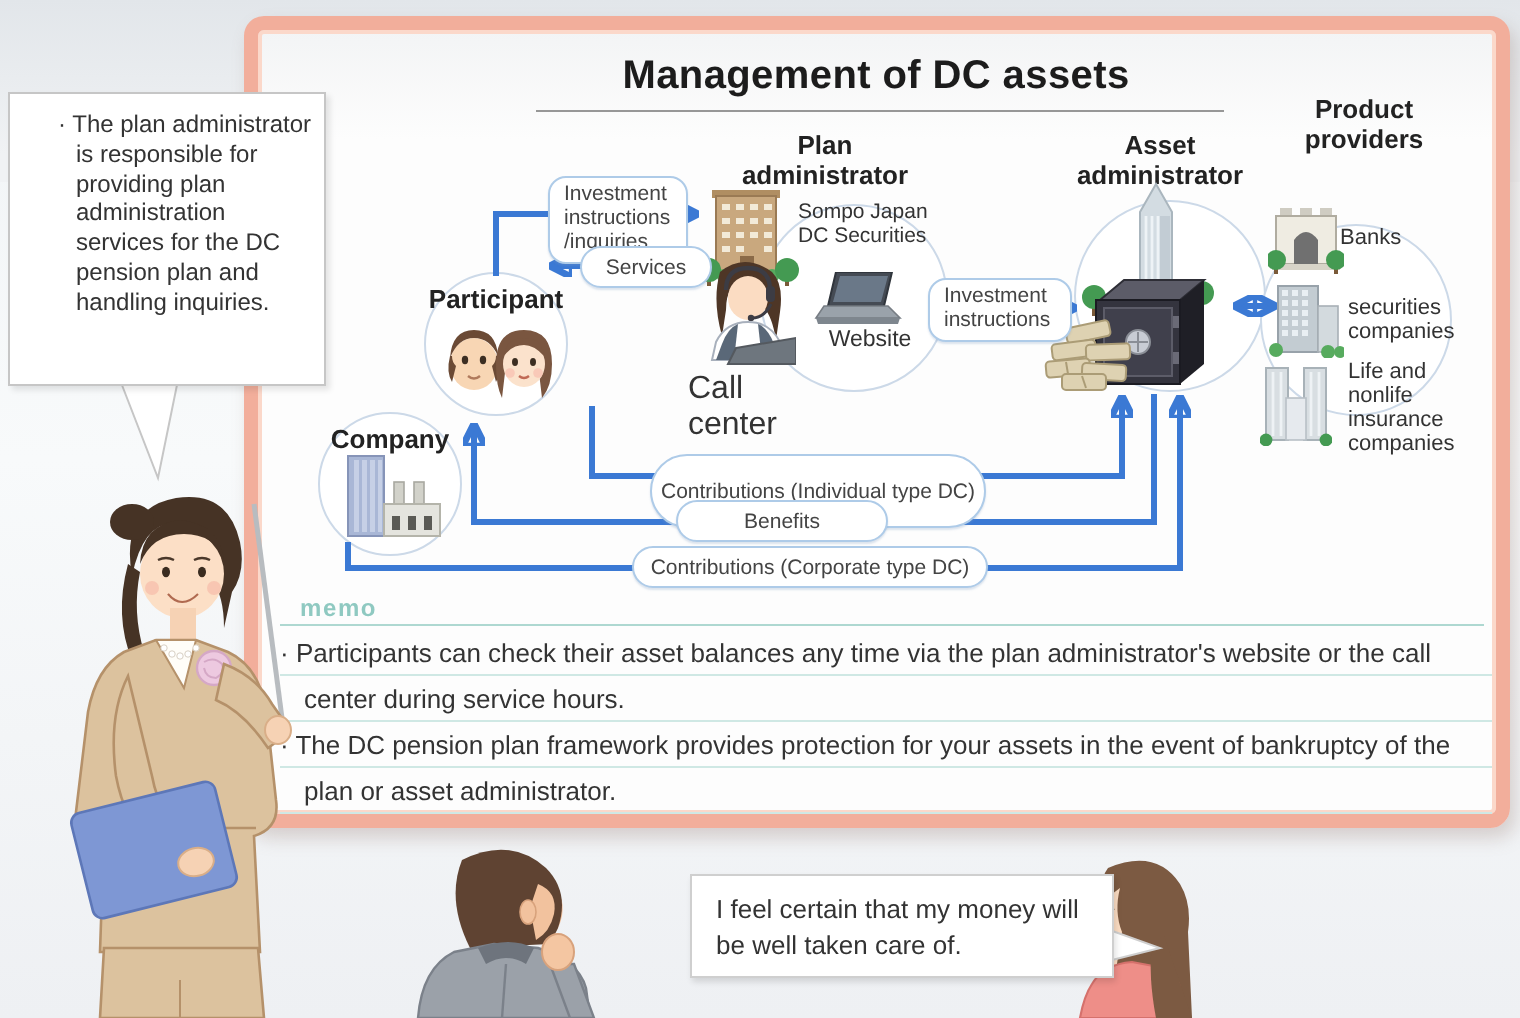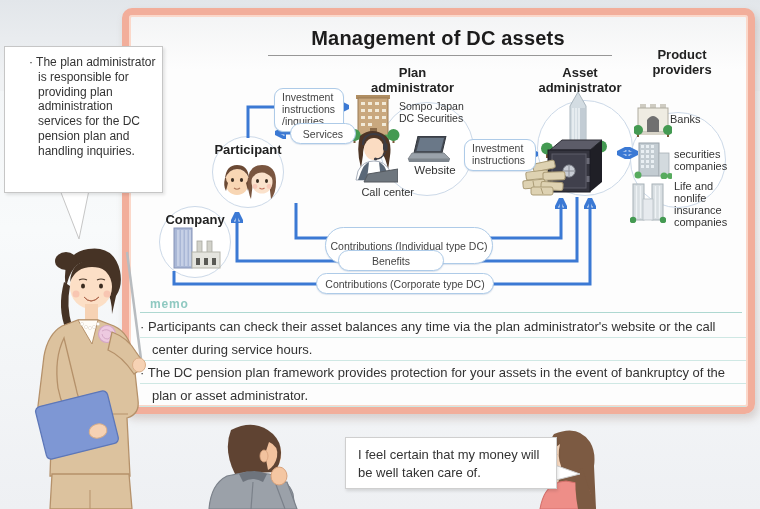--- a/index.html
+++ b/index.html
@@ -167,21 +167,21 @@
     <ellipse cx="22" cy="21" rx="10" ry="11" fill="#fbdcc2"></ellipse>
     <path d="M11,17 Q11,6 22,6 Q33,6 33,17" stroke="#3c3c44" stroke-width="2.2" fill="none"></path>
     <rect x="31" y="15" width="4.5" height="8" rx="2" fill="#3c3c44"></rect>
     <path d="M33.5,24 Q30,31 24,31" stroke="#3c3c44" stroke-width="1.5" fill="none"></path>
       <circle cx="23.5" cy="31" r="1.6" fill="#3c3c44"></circle>
     <path d="M6,43 Q11,33 22,33 Q33,33 38,43 L40,52 L4,52 Z" fill="#ffffff" stroke="#a8b0bc" stroke-width="1"></path>
     <path d="M9,44 Q12,36 17,34 L15,52 L6,52 Z" fill="#5a6878"></path>
     <path d="M35,44 Q32,36 27,34 L29,52 L38,52 Z" fill="#5a6878"></path>
     <polygon points="16,46 46,41 46,54 12,54" fill="#6e767e" stroke="#54595f" stroke-width="1"></polygon>
   </svg>
-  <div class="small-label" style="left:344px; top:186px; width:70px; font-size:11px; text-align:right;">Call center</div>
+  <div class="small-label" style="left:344px; top:186px; width:70px; font-size:16px; text-align:left;">Call center</div>
   <svg class="icon-abs" style="left:406px; top:136px;" width="50" height="28" viewBox="0 0 50 28">
     <polygon points="12,0 40,0 36,17 8,17" fill="#454b54" stroke="#30353c" stroke-width="1"></polygon>
     <polygon points="14,2 38,2 34.5,15 10.5,15" fill="#6a7888"></polygon>
     <polygon points="6,17 38,17 44,23 2,23" fill="#9aa2aa" stroke="#777d84" stroke-width="0.8"></polygon>
     <polygon points="2,23 44,23 43,26 3,26" fill="#7e868e"></polygon>
   </svg>
   <div class="small-label" style="left:410px; top:164px; width:50px; font-size:11.5px; text-align:center;">Website</div>
 
   <svg class="icon-abs" style="left:556px; top:90px;" width="44" height="78" viewBox="0 0 44 78">
     <rect x="2" y="56" width="12" height="22" fill="#dde5ea" stroke="#b8c2c8" stroke-width="0.8"></rect>

